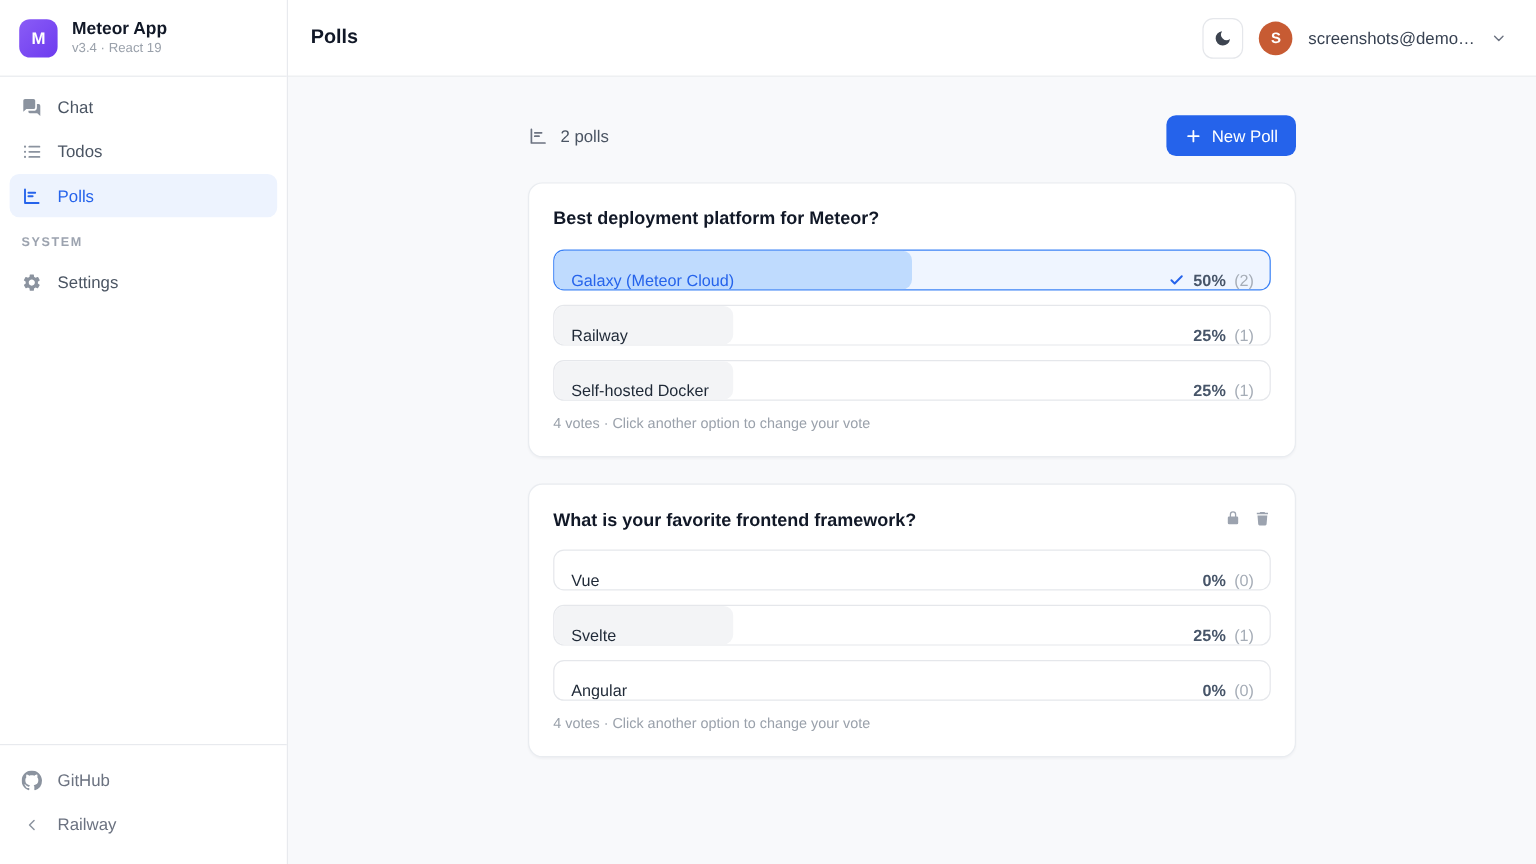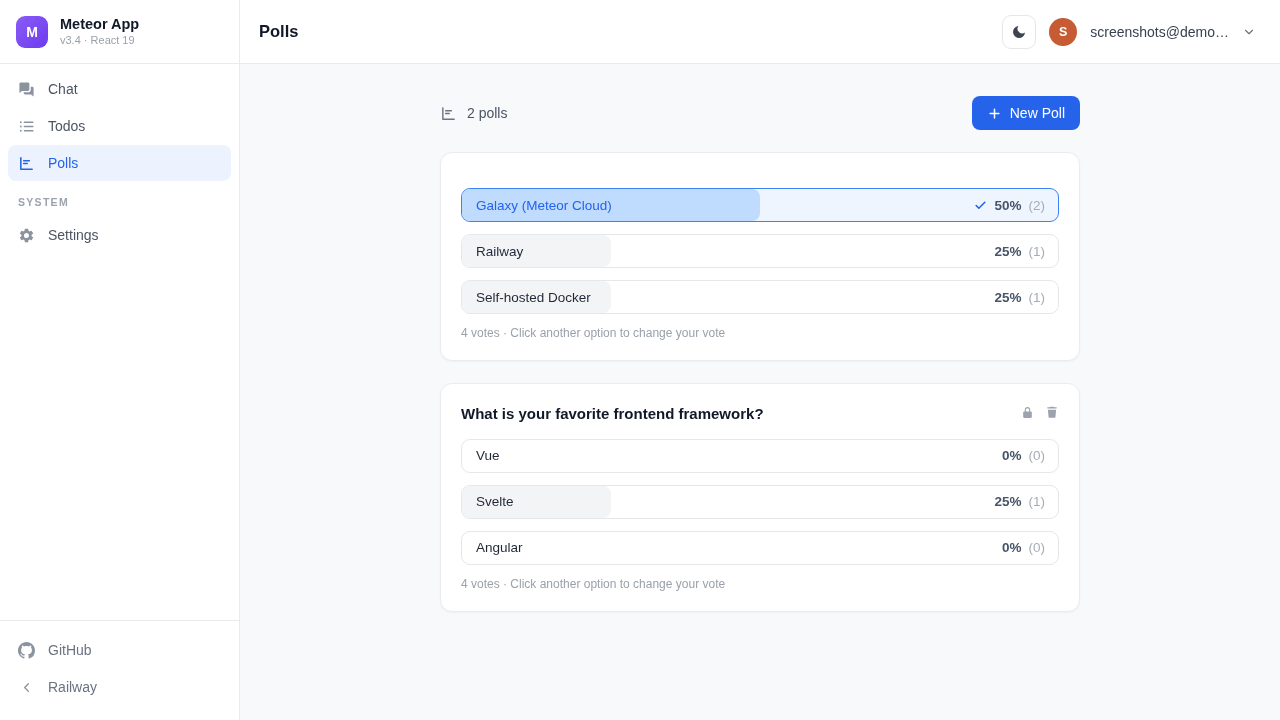--- a/index.html
+++ b/index.html
@@ -71,21 +71,21 @@
     background:#fff; border:1px solid #e9ecf0; border-radius:12px;
     box-shadow:0 1px 2px rgba(16,24,40,.04); padding:20px; margin-top:22px;
   }
   .poll-head { display:flex; align-items:flex-start; justify-content:space-between; }
   .poll-question { font-size:15px; font-weight:700; color:#111827; line-height:1.3; }
   .poll-actions { display:flex; align-items:center; gap:11px; color:#9ca3af; padding-top:1px; }
   .poll-actions .icon-btn { background:none; border:none; cursor:pointer; color:#9ca3af; display:flex; padding:0; }
   .poll-options { margin-top:15px; }
   .poll-option {
     position:relative; height:34px; border-radius:9px; border:1px solid #e5e7eb; background:#fff;
-    margin-bottom:12px; display:flex; align-items:center; justify-content:space-between;
+    margin-bottom:12px; display:flex; align-items:flex-end; justify-content:space-between;
     overflow:hidden; cursor:pointer;
   }
   .poll-option .fill {
     position:absolute; left:0; top:0; bottom:0; background:#f3f4f6; border-radius:8px;
   }
   .poll-option.selected { border-color:#3b82f6; background:#eff5ff; }
   .poll-option.selected .fill { background:#bfdbfe; }
   .opt-label { position:relative; font-size:13.5px; color:#1f2937; padding-left:14px; }
   .poll-option.selected .opt-label { color:#2563eb; font-weight:500; }
   .opt-right { position:relative; display:flex; align-items:center; gap:7px; padding-right:13px; }
@@ -204,20 +204,23 @@
           <span>
             <svg width="15" height="15" viewBox="0 0 24 24" fill="none" stroke="#fff" stroke-width="2.4" stroke-linecap="round">
                 <path d="M12 5v14M5 12h14"></path>
               </svg>
           </span>
           <span>New Poll</span>
         </button>
       </div>
       <div id="poll-list">
           <section class="poll-card">
+            <div class="poll-head">
+              <div class="poll-question">Best deployment platform for Meteor?</div>
+            </div>
             <div class="poll-options">
               <div class="poll-option selected">
                 <span class="fill" style="width:50%"></span>
                 <span class="opt-label">Galaxy (Meteor Cloud)</span>
                 <span class="opt-right">
                   <span class="opt-check">
                     <svg width="13" height="13" viewBox="0 0 24 24" fill="none" stroke="#2563eb" stroke-width="3" stroke-linecap="round" stroke-linejoin="round">
                       <path d="M20 6L9 17l-5-5"></path>
                     </svg>
                   </span>

